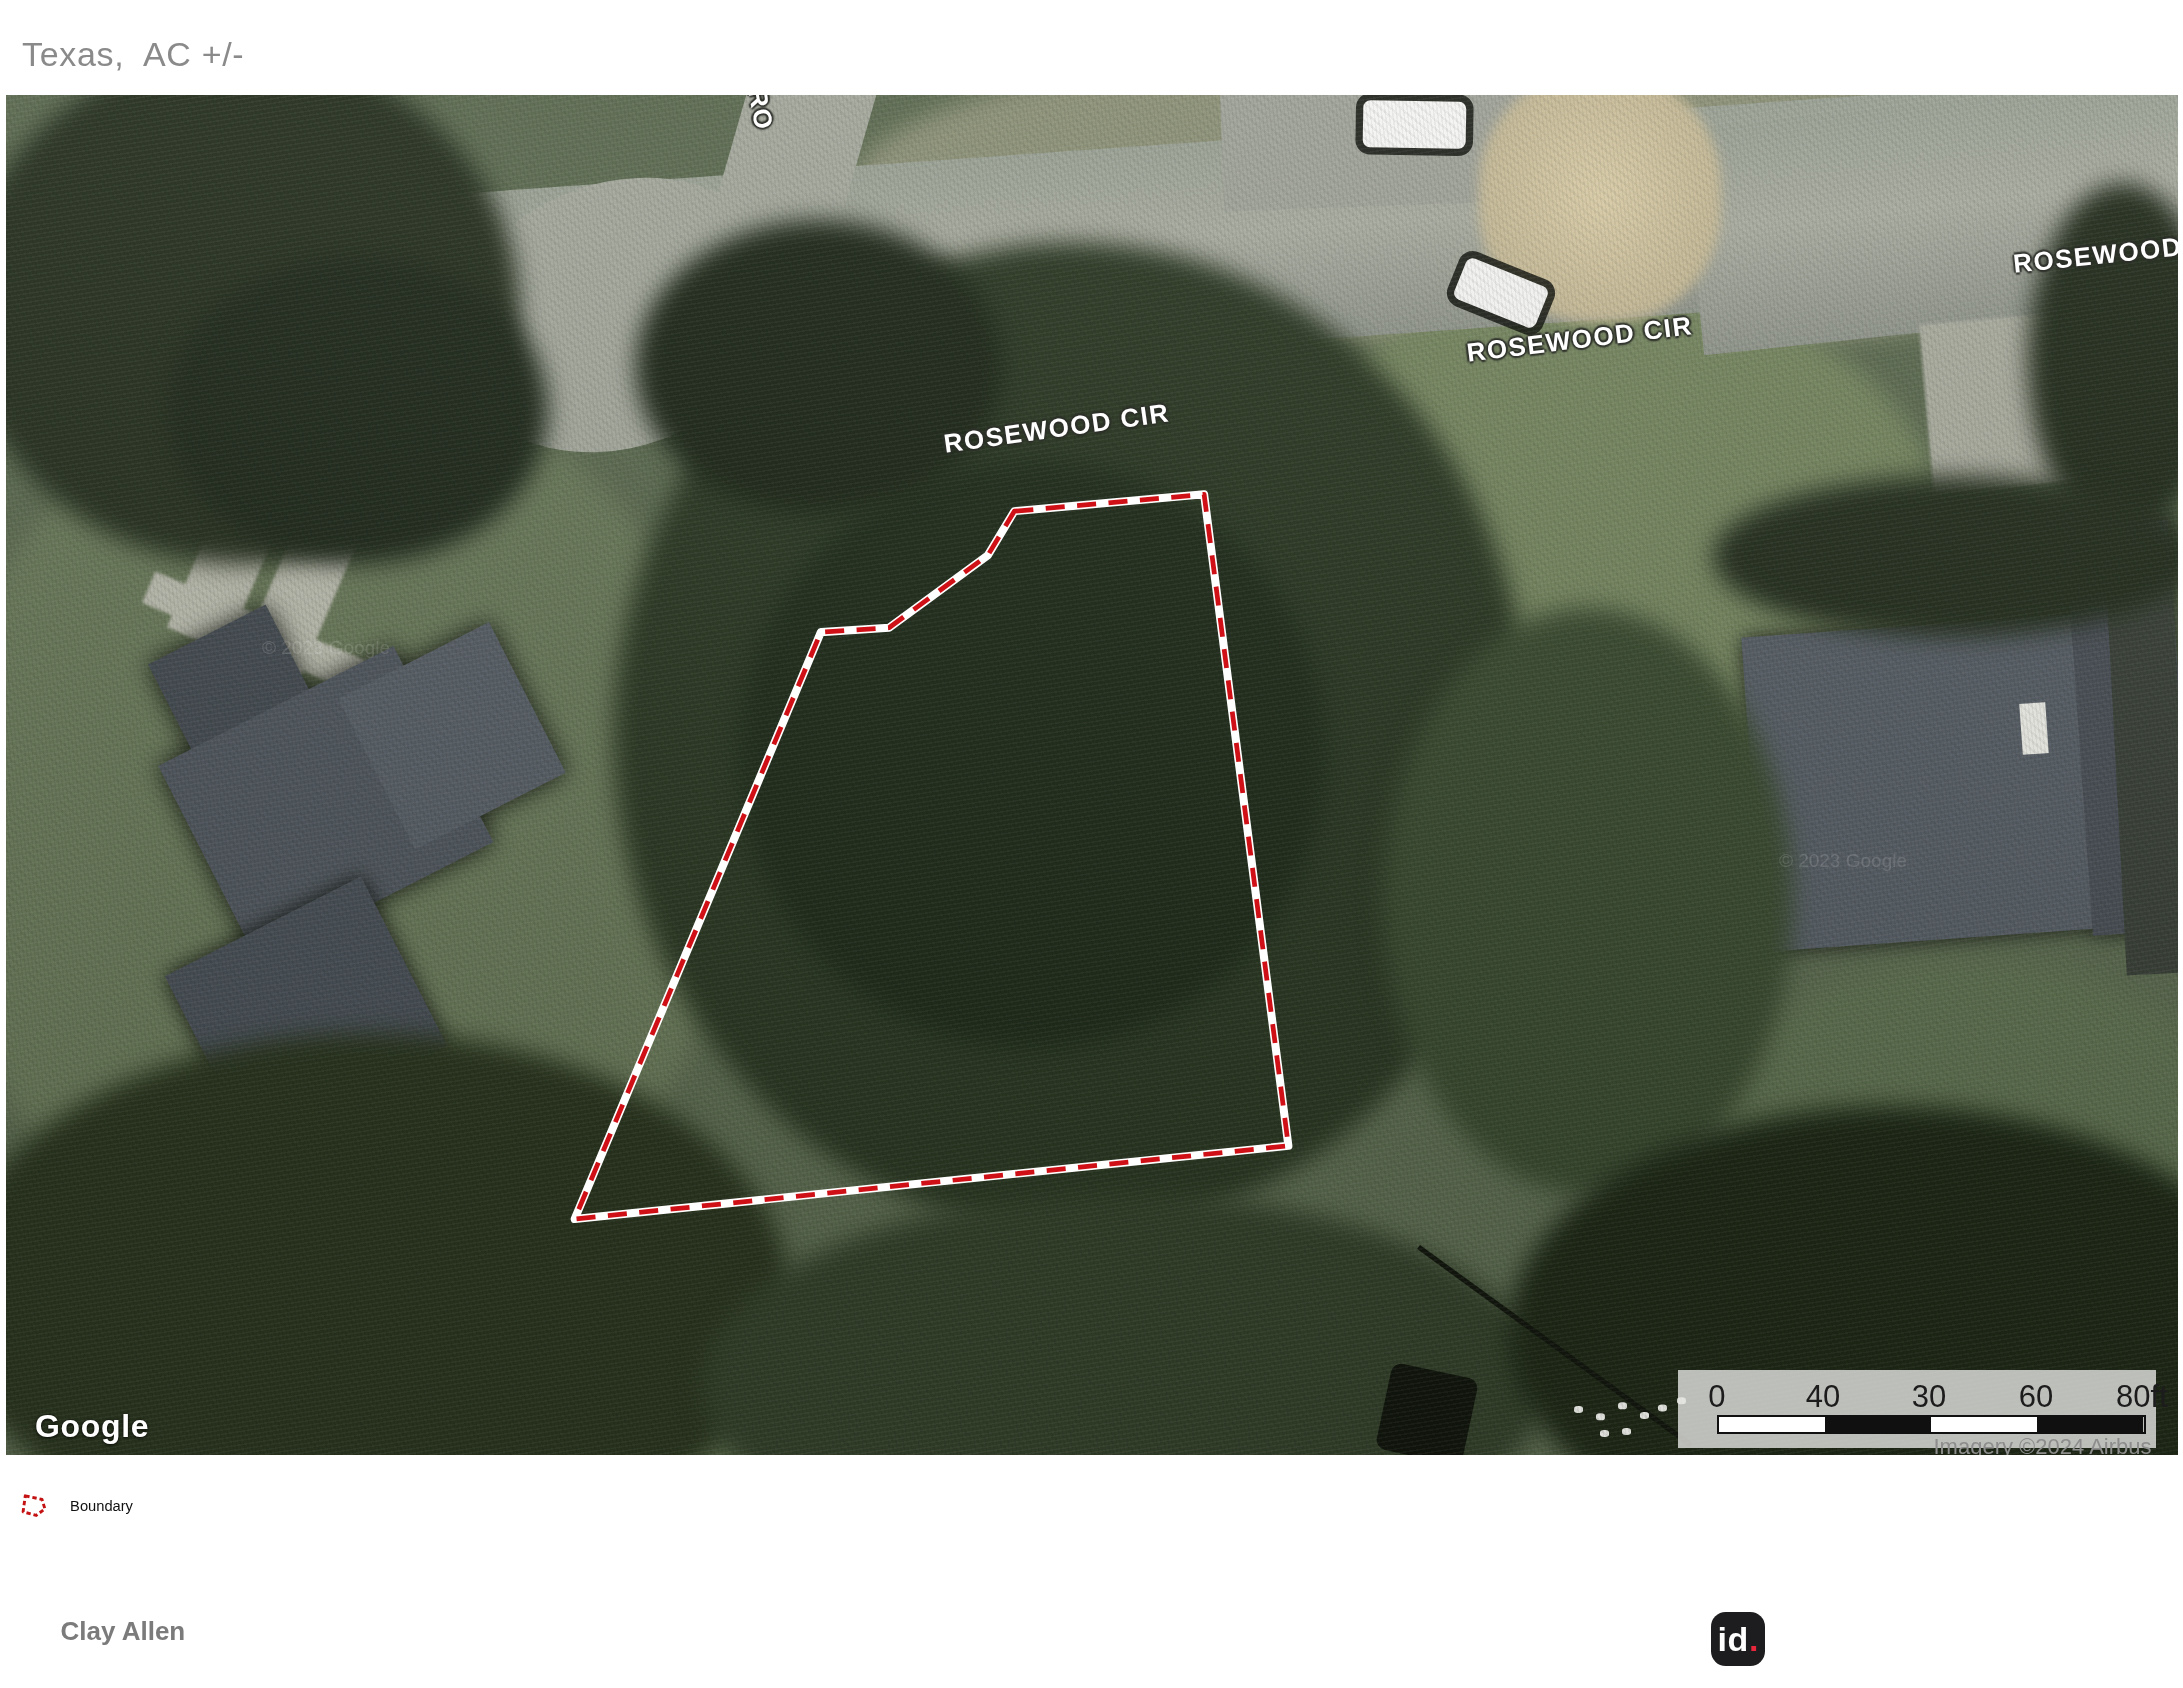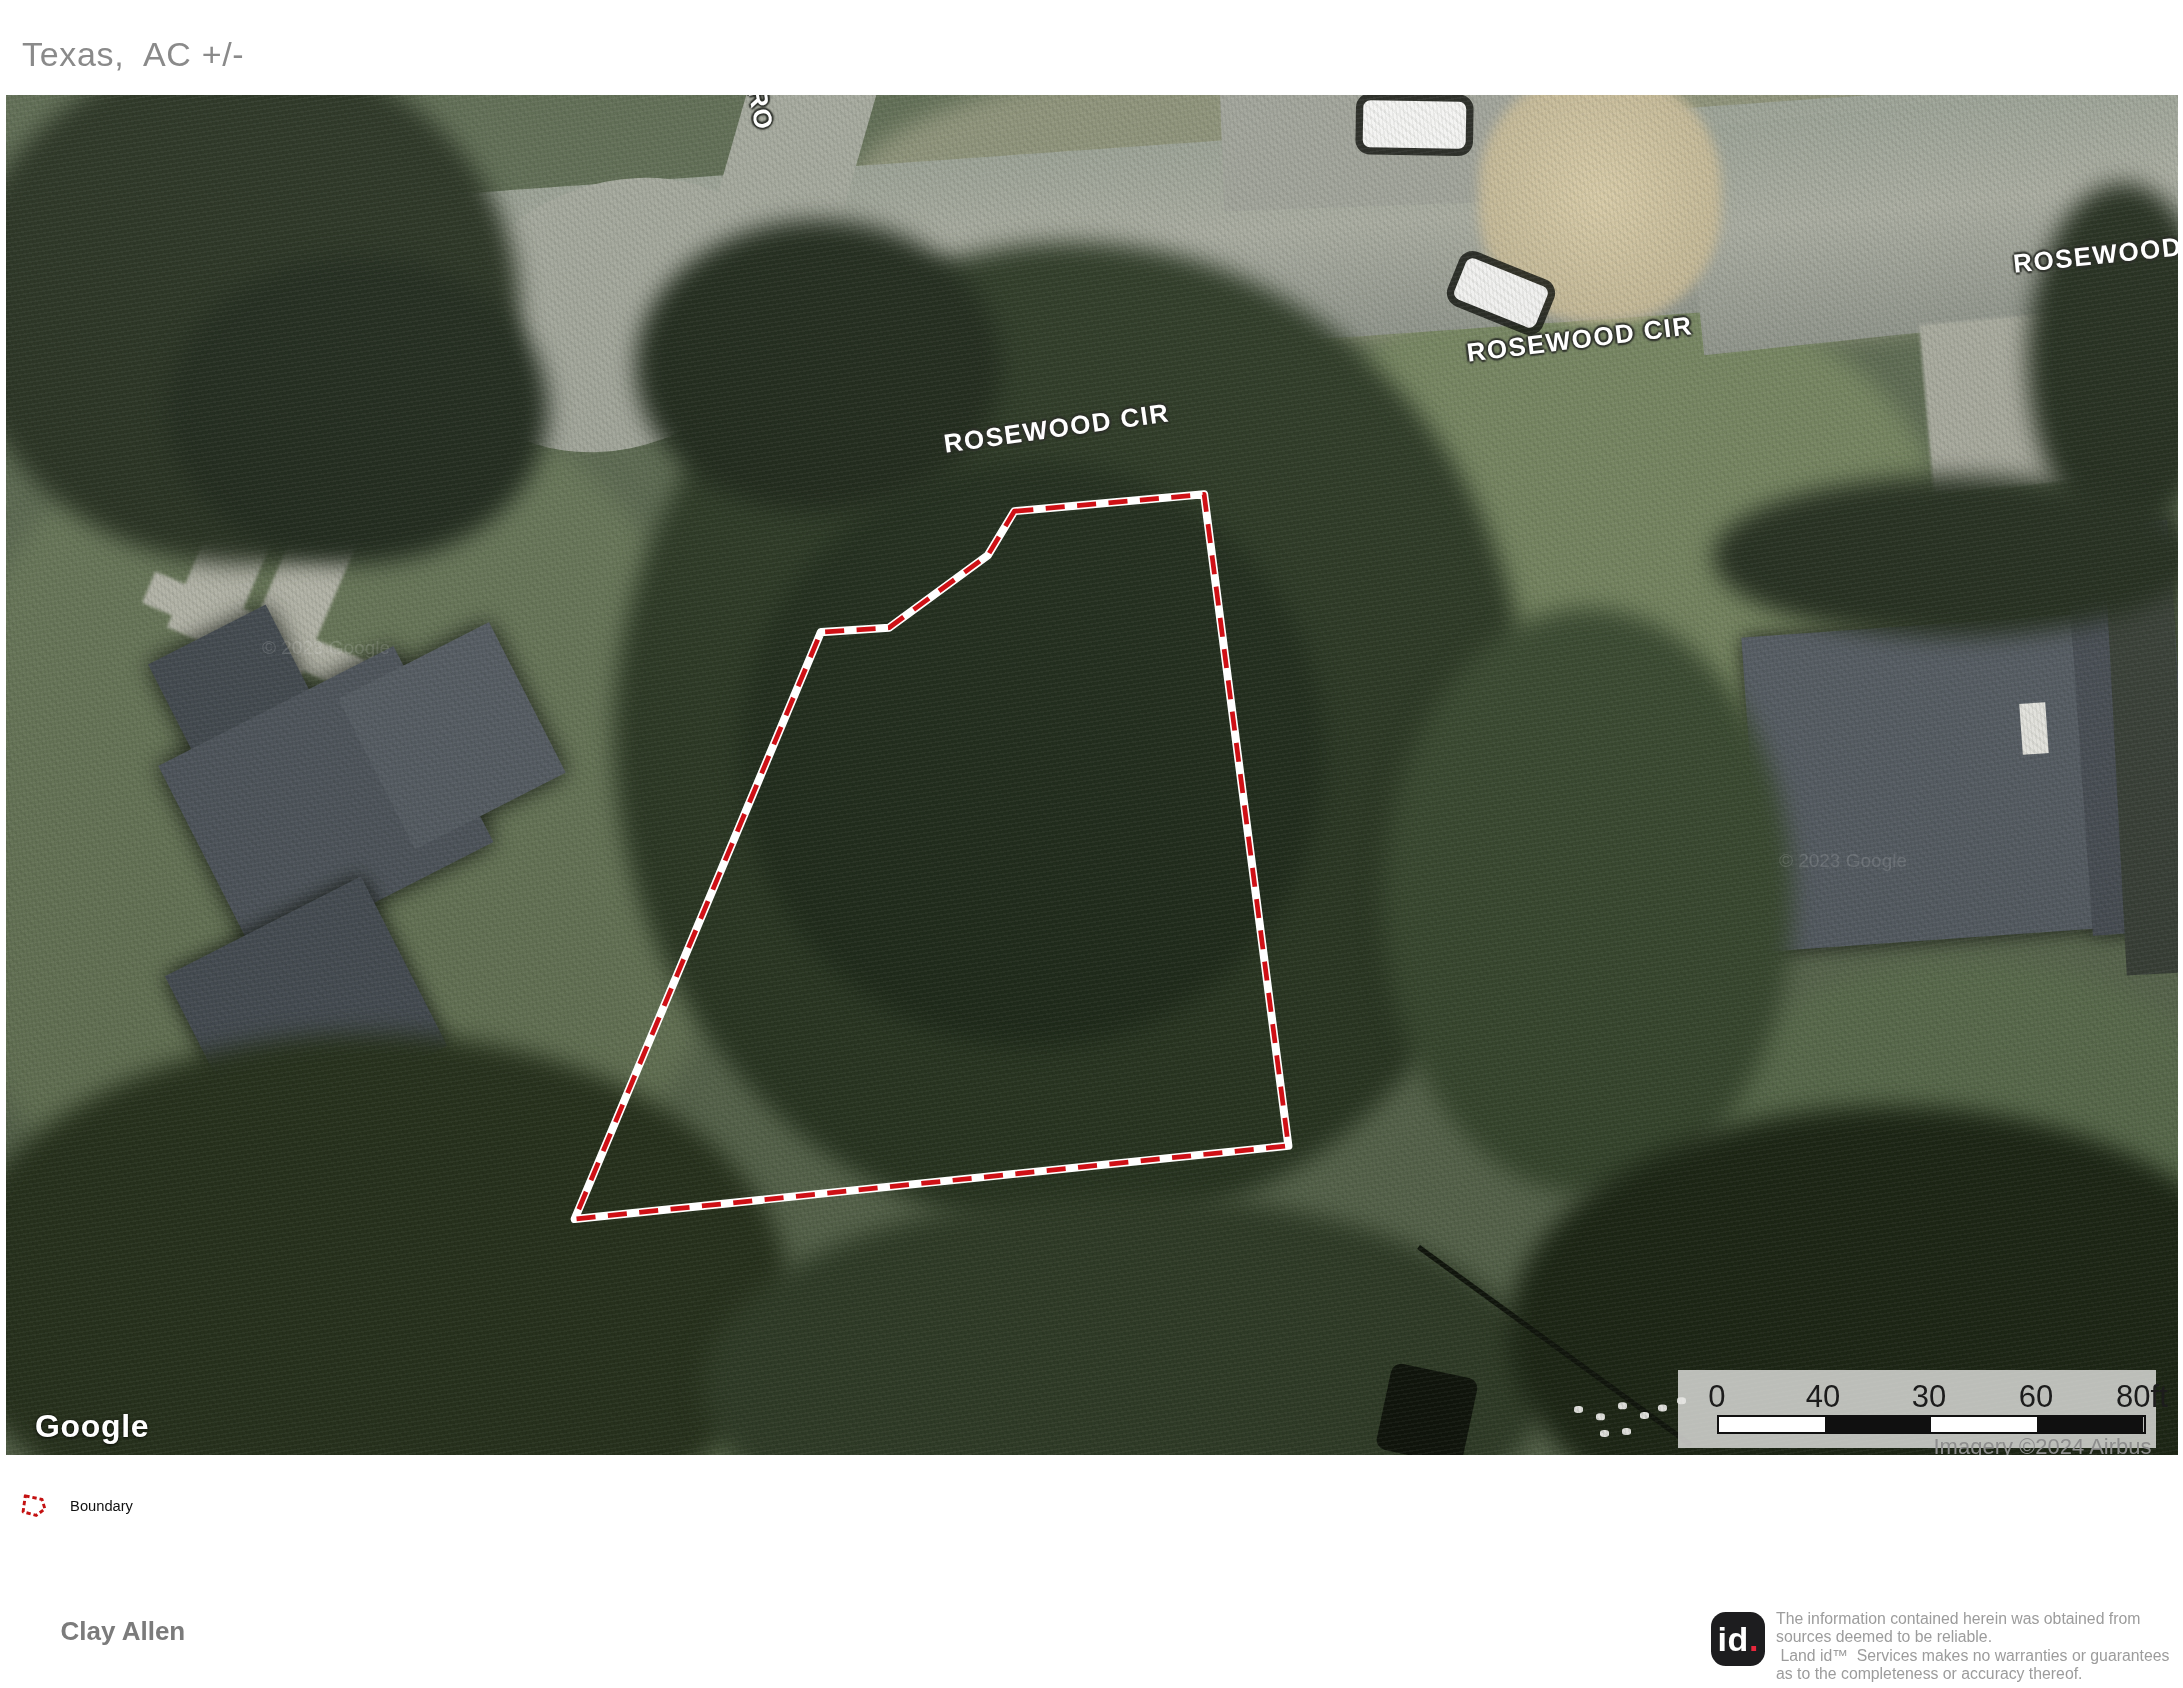--- a/index.html
+++ b/index.html
@@ -153,21 +153,15 @@
     <span class="legend-label">Boundary</span>
   </div>
 
   <div class="author">Clay Allen</div>
 
   <div class="id-logo">
     <span class="id-txt">id</span>
       <span class="id-dot">.</span>
   </div>
 
-  <div class="disclaimer">
-    <div class="disc-line">The information contained herein was obtained from</div>
-    <div class="disc-line">sources deemed to be reliable.</div>
-    <div class="disc-line"> Land id™  Services makes no warranties or guarantees</div>
-    <div class="disc-line">as to the completeness or accuracy thereof.</div>
-  </div>
 
 </div>
 
 
 </body></html>

